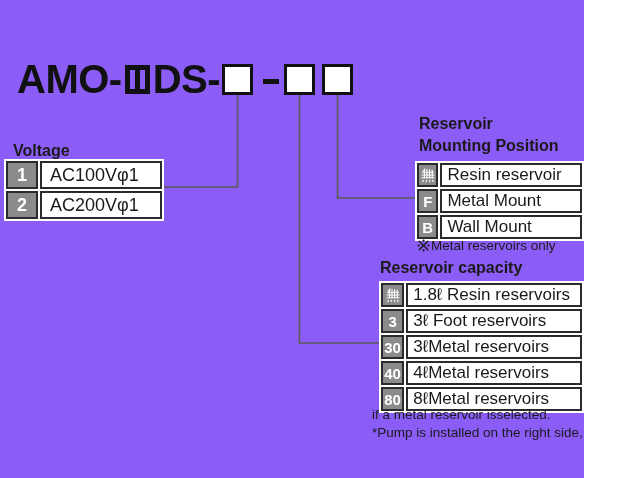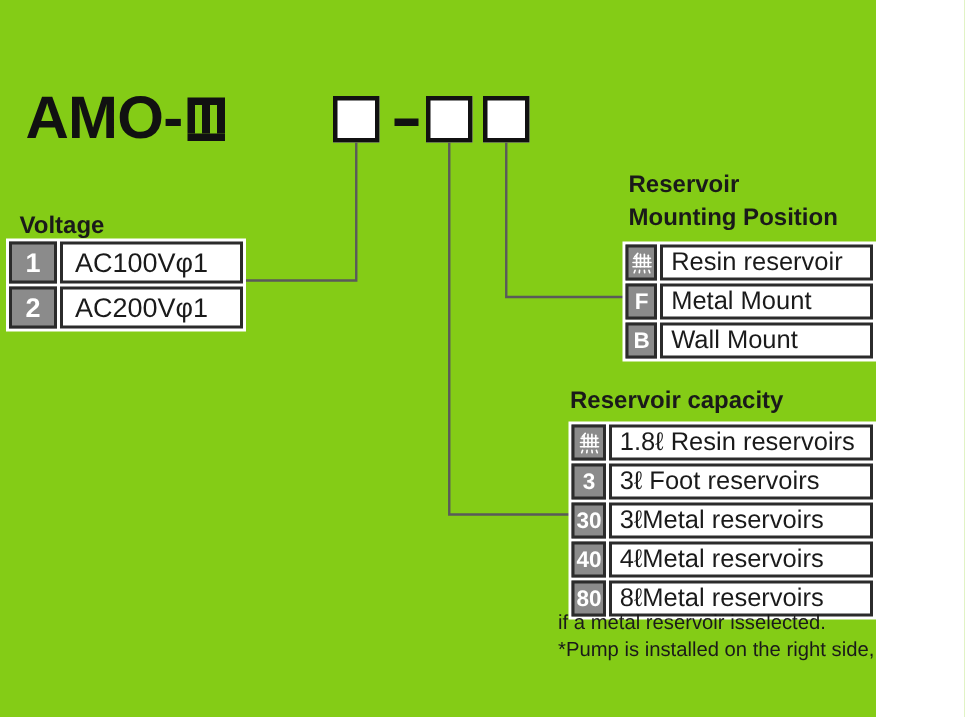--- a/index.html
+++ b/index.html
@@ -1,17 +1,17 @@
 <!DOCTYPE html>
 <html><head>
 <meta charset="utf-8">
 <style>
   html,body { margin:0; padding:0; background:#fff; }
   #canvas {
-    position:relative; width:584px; height:478px; background:#84cc16; overflow:hidden;
+    position:relative; width:584px; height:478px; background:#8b5cf6; overflow:hidden;
     font-family:"Liberation Sans","DejaVu Sans",sans-serif; color:#1a1a1a;
   }
   
   .connectors { position:absolute; left:0; top:0; pointer-events:none; }
   .connectors polyline { fill:none; stroke:#5a5a5a; stroke-width:1.6; }
 
   
   .title-text {
     position:absolute; left:17px; top:58px; height:42px;
     display:flex; align-items:center;
@@ -62,21 +62,21 @@
 <body>
 
 <div id="canvas">
 
   <svg class="connectors" width="643" height="478" viewBox="0 0 643 478">
     <polyline points="237.5,95 237.5,187 150,187"></polyline>
     <polyline points="299.5,95 299.5,343 383,343"></polyline>
     <polyline points="337.5,95 337.5,198 417,198"></polyline>
   </svg>
 
-  <div class="title-text"><span>AMO-</span><span class="numeral" aria-label="Ⅲ"></span></div>
+  <div class="title-text"><span>AMO-</span><span class="numeral" aria-label="Ⅲ"></span><span>DS-</span></div>
   <div class="mbox" style="left:222px"></div>
   <div class="dash" aria-label="-"></div>
   <div class="mbox" style="left:284px"></div>
   <div class="mbox" style="left:322px"></div>
 
   <div class="hdr" style="left:13px; top:140px">Voltage</div>
   <table class="spec vt" style="left:4px; top:159px">
     <tbody>
         <tr>
       <td class="key">1</td>
@@ -121,20 +121,37 @@
     <tr>
       <td class="key">F</td>
       <td class="val">Metal Mount</td>
     </tr>
     <tr>
       <td class="key">B</td>
       <td class="val">Wall Mount</td>
     </tr>
   </tbody>
     </table>
+  <div class="note" style="left:417px; top:238px">
+    <span class="refmark" aria-label="※">
+      <svg width="13" height="13" viewBox="0 0 13 13">
+        <g stroke="#1a1a1a" stroke-width="1.4" stroke-linecap="round">
+          <line x1="2.2" y1="2.2" x2="10.8" y2="10.8"></line>
+          <line x1="10.8" y1="2.2" x2="2.2" y2="10.8"></line>
+        </g>
+        <g fill="#1a1a1a">
+          <circle cx="6.5" cy="1.6" r="1.1"></circle>
+          <circle cx="6.5" cy="11.4" r="1.1"></circle>
+          <circle cx="1.6" cy="6.5" r="1.1"></circle>
+          <circle cx="11.4" cy="6.5" r="1.1"></circle>
+        </g>
+      </svg>
+    </span>
+    <span>Metal reservoirs only</span>
+  </div>
 
   <div class="hdr" style="left:380px; top:257px">Reservoir capacity</div>
   <table class="spec st ct" style="left:379px; top:281px">
     <tbody>
         <tr>
       <td class="key">
         <span class="mu-glyph" aria-label="無">
           <svg width="14" height="15" viewBox="0 0 14 15">
             <g stroke="#fff" stroke-width="1.1" stroke-linecap="round">
               <line x1="4.2" y1="0.9" x2="2.2" y2="3.2"></line>

